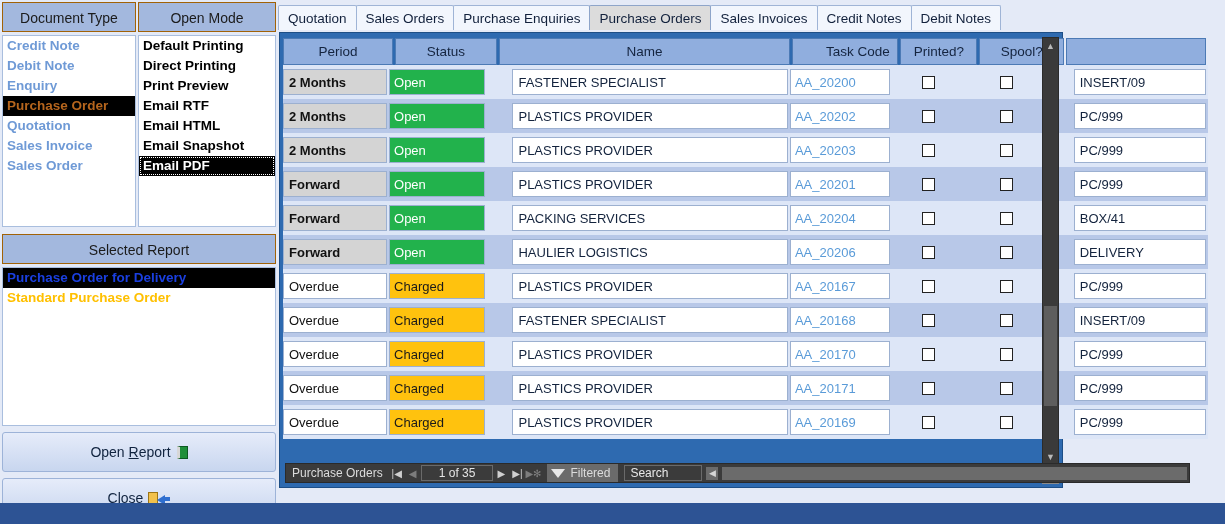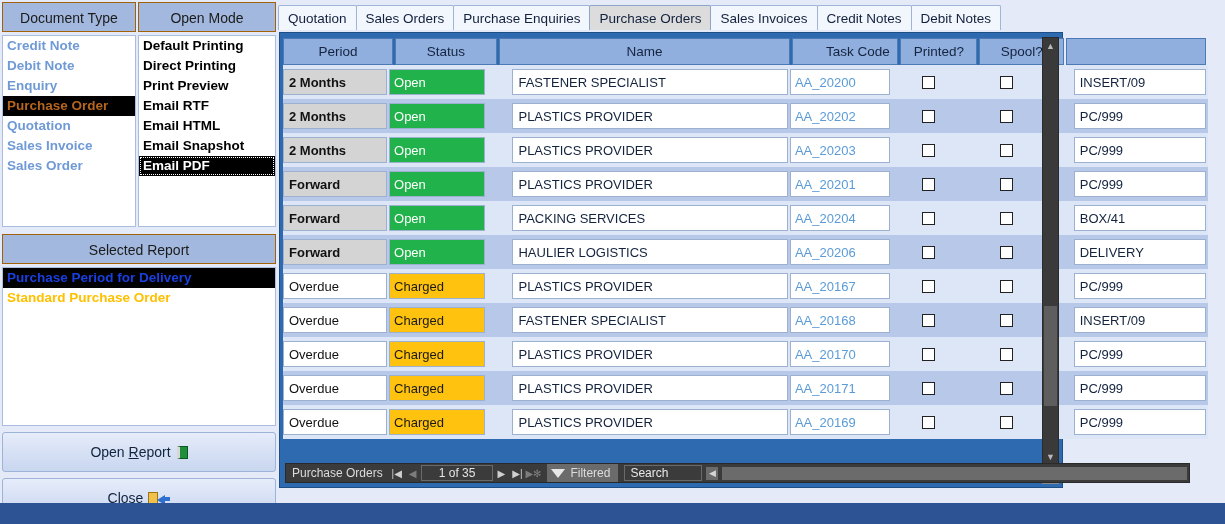--- a/index.html
+++ b/index.html
@@ -161,21 +161,21 @@
           <div class="list-item plain"><span>Email RTF</span></div>
           <div class="list-item plain"><span>Email HTML</span></div>
           <div class="list-item plain"><span>Email Snapshot</span></div>
           <div class="list-item plain sel-mode"><span>Email PDF</span></div>
         </div>
     </div>
 
     <div class="sel-report-block">
       <div class="pane-header">Selected Report</div>
       <div class="listbox" id="report-list">
-          <div class="list-item sel-report"><span>Purchase Period for Delivery</span></div>
+          <div class="list-item sel-report"><span>Purchase Order for Delivery</span></div>
           <div class="list-item report-alt"><span>Standard Purchase Order</span></div>
         </div>
 
       <div class="btn">
         <span><span>Open </span><u>R</u><span>eport</span></span><span class="icon-book"></span>
       </div>
 
       <div class="btn">
         <span><span></span><u>C</u><span>lose</span></span><span class="icon-door"><span class="d"></span><span class="a"></span><span class="a2"></span></span>
       </div>

